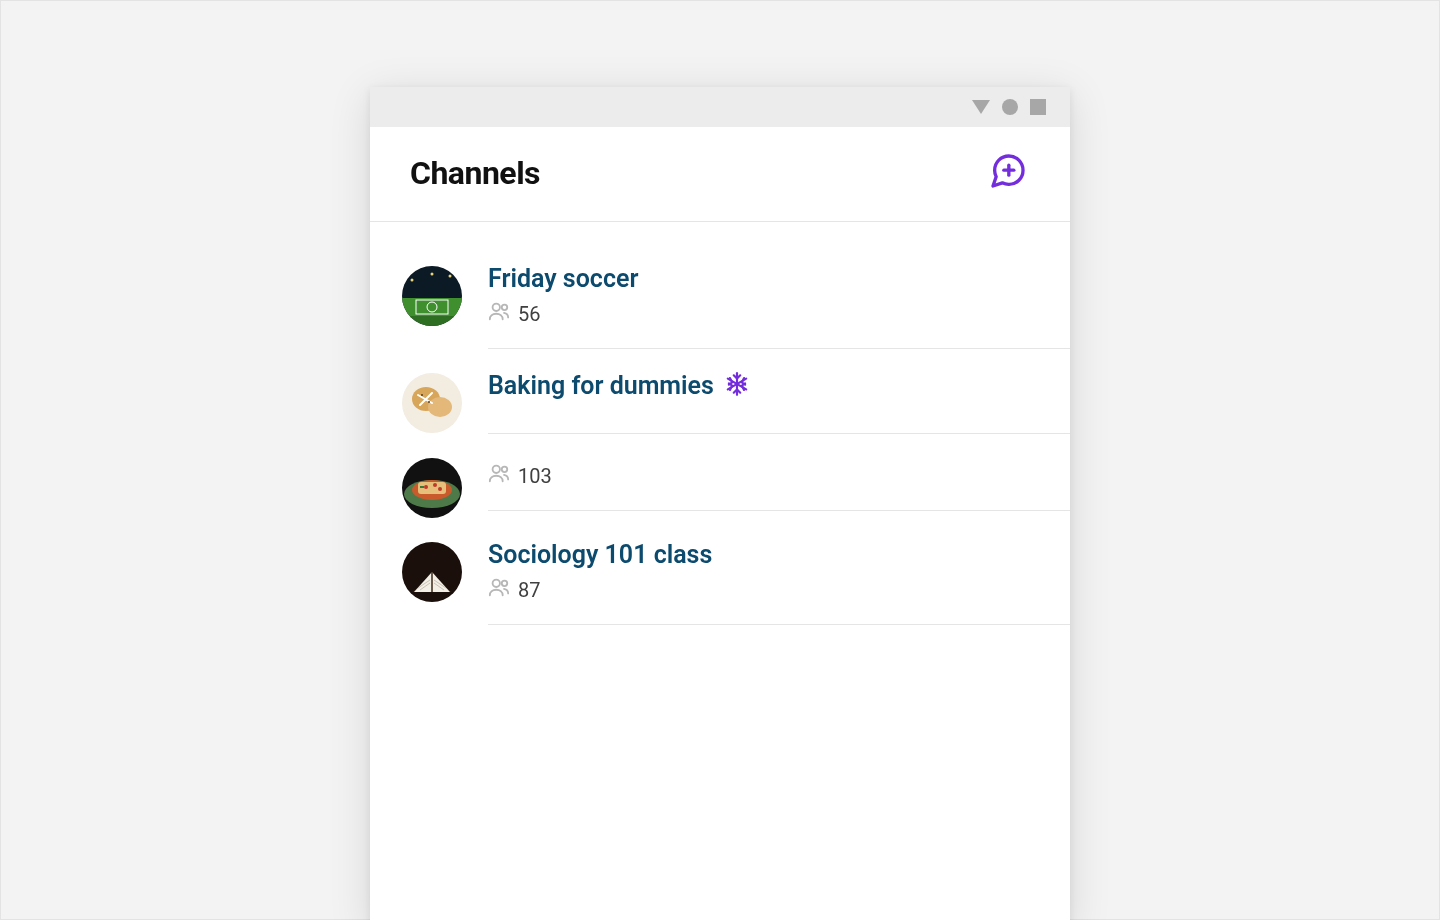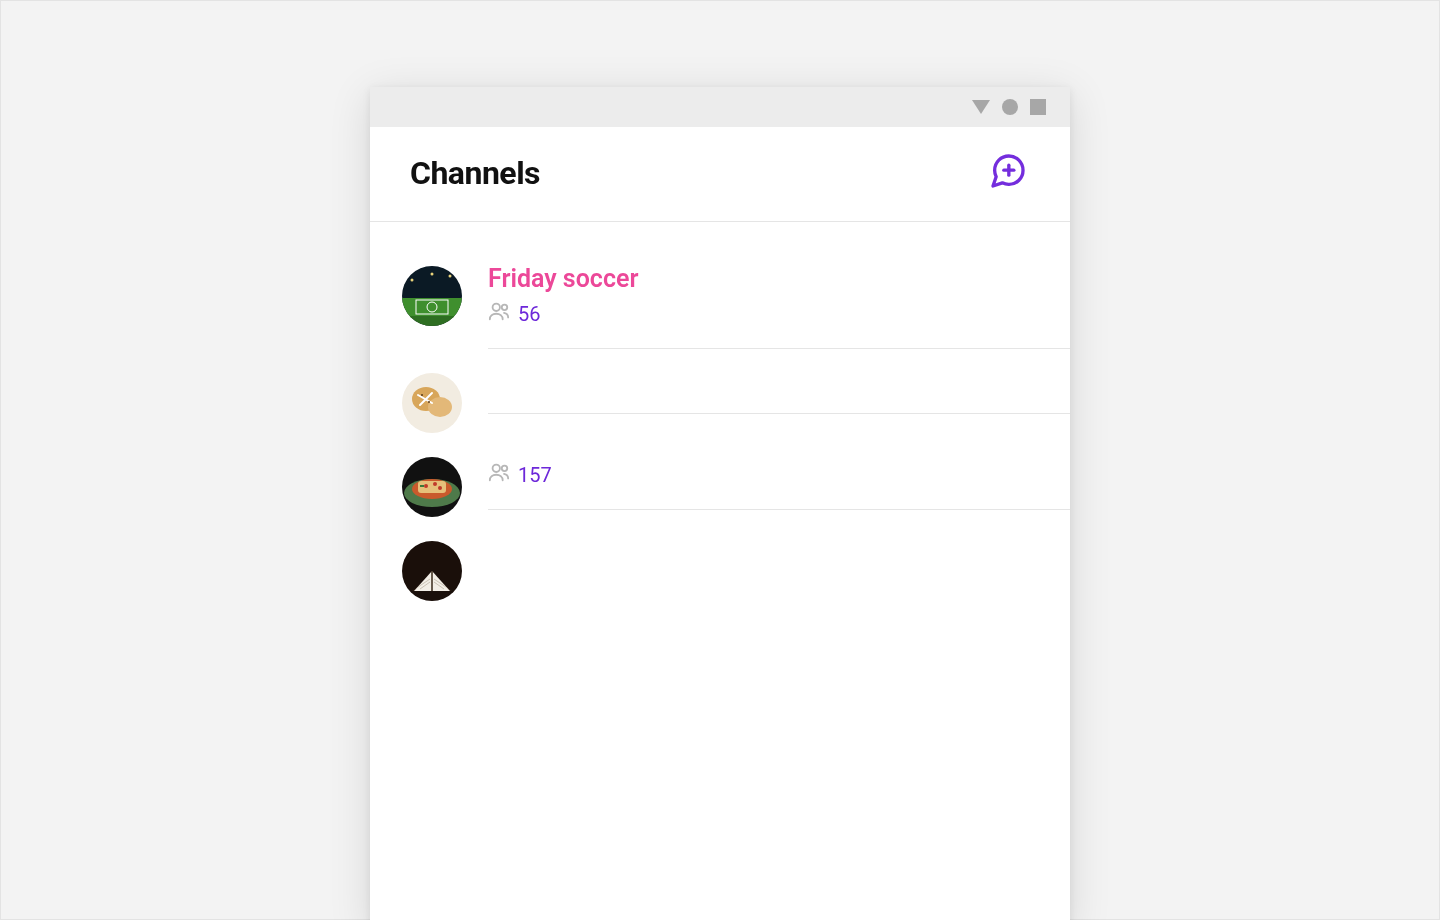--- a/index.html
+++ b/index.html
@@ -76,31 +76,31 @@
     display: flex;
     flex-direction: column;
     padding-bottom: 22px;
     border-bottom: 1px solid #e5e5e5;
     margin-right: 0;
     padding-right: 40px;
   }
   .row-title {
     font-size: 25px;
     font-weight: 600;
-    color: #ec4899;
+    color: #0c4a6e;
     margin-bottom: 8px;
     display: flex;
     align-items: flex-start;
     gap: 10px;
   }
   .row-sub {
     display: flex;
     align-items: center;
     gap: 8px;
-    color: #6d28d9;
+    color: #404040;
     font-size: 20px;
   }
   .row-sub svg { flex-shrink: 0; }
   .avatar {
     width: 60px;
     height: 60px;
     border-radius: 50%;
     overflow: hidden;
     flex-shrink: 0;
     align-self: flex-start;
@@ -188,20 +188,36 @@
             <rect width="60" height="60" fill="#f2ece1"></rect>
             <ellipse cx="24" cy="26" rx="14" ry="12" fill="#d8a65a"></ellipse>
             <ellipse cx="38" cy="34" rx="12" ry="10" fill="#e3b878"></ellipse>
             <line x1="16" y1="22" x2="30" y2="30" stroke="#ffffff" stroke-width="2" stroke-linecap="round"></line>
             <line x1="30" y1="20" x2="18" y2="32" stroke="#ffffff" stroke-width="2" stroke-linecap="round"></line>
             <circle cx="20" cy="22" r="1" fill="#5c3b17"></circle>
             <circle cx="27" cy="29" r="1" fill="#5c3b17"></circle>
           </svg>
         </div>
         <div class="row-content">
+          <div class="row-title">
+            <span>Baking for dummies</span>
+            <span class="frozen-icon">
+              <svg width="26" height="26" viewBox="0 0 24 24" fill="none" stroke="#742ddd" stroke-width="2" stroke-linecap="round" stroke-linejoin="round">
+                <line x1="12" y1="2" x2="12" y2="22"></line>
+                <line x1="3.5" y1="7" x2="20.5" y2="17"></line>
+                <line x1="3.5" y1="17" x2="20.5" y2="7"></line>
+                <polyline points="9 4 12 7 15 4"></polyline>
+                <polyline points="9 20 12 17 15 20"></polyline>
+                <polyline points="4.5 12.5 7.5 10.5 5.5 6.5"></polyline>
+                <polyline points="19.5 11.5 16.5 13.5 18.5 17.5"></polyline>
+                <polyline points="5.5 17.5 7.5 13.5 4.5 11.5"></polyline>
+                <polyline points="18.5 6.5 16.5 10.5 19.5 12.5"></polyline>
+              </svg>
+            </span>
+          </div>
         </div>
       </div>
 
       <div class="row">
         <div class="avatar">
           <svg width="60" height="60" viewBox="0 0 60 60">
             <rect width="60" height="60" fill="#111111"></rect>
             <ellipse cx="30" cy="36" rx="28" ry="14" fill="#4e7a4a"></ellipse>
             <ellipse cx="30" cy="32" rx="20" ry="10" fill="#c95a2c"></ellipse>
             <rect x="16" y="24" width="28" height="12" rx="3" fill="#e6c07a"></rect>
@@ -214,35 +230,51 @@
         <div class="row-content">
           <div class="row-sub">
             <span>
               <svg width="22" height="20" viewBox="0 0 24 20" fill="none" stroke="#b7b7b7" stroke-width="2" stroke-linecap="round" stroke-linejoin="round">
                 <circle cx="9" cy="6" r="4"></circle>
                 <path d="M2 19c0-3.5 3-6 7-6s7 2.5 7 6"></path>
                 <circle cx="18" cy="6" r="3"></circle>
                 <path d="M22 17c0-2.5-2-4.5-4.5-5"></path>
               </svg>
             </span>
-            <span>157</span>
+            <span>103</span>
           </div>
         </div>
       </div>
 
       <div class="row">
         <div class="avatar">
           <svg width="60" height="60" viewBox="0 0 60 60">
             <rect width="60" height="60" fill="#1a0f0a"></rect>
             <path d="M10 50 L30 34 L50 50 Z" fill="#2b1b12"></path>
             <path d="M12 50 Q30 30 30 30 Q30 30 48 50 L30 50 Z" fill="#f3eee6"></path>
             <path d="M30 30 L30 50" stroke="#3a2a1a" stroke-width="1.5"></path>
             <line x1="16" y1="46" x2="28" y2="38" stroke="#bfb6a6" stroke-width="0.8"></line>
             <line x1="18" y1="48" x2="28" y2="41" stroke="#bfb6a6" stroke-width="0.8"></line>
             <line x1="32" y1="38" x2="44" y2="46" stroke="#bfb6a6" stroke-width="0.8"></line>
             <line x1="32" y1="41" x2="42" y2="48" stroke="#bfb6a6" stroke-width="0.8"></line>
           </svg>
         </div>
+        <div class="row-content">
+          <div class="row-title">
+            <span>Sociology 101 class</span>
+          </div>
+          <div class="row-sub">
+            <span>
+              <svg width="22" height="20" viewBox="0 0 24 20" fill="none" stroke="#b7b7b7" stroke-width="2" stroke-linecap="round" stroke-linejoin="round">
+                <circle cx="9" cy="6" r="4"></circle>
+                <path d="M2 19c0-3.5 3-6 7-6s7 2.5 7 6"></path>
+                <circle cx="18" cy="6" r="3"></circle>
+                <path d="M22 17c0-2.5-2-4.5-4.5-5"></path>
+              </svg>
+            </span>
+            <span>87</span>
+          </div>
+        </div>
       </div>
 
     </div>
   </div>
 </div>
 
 </body></html>

